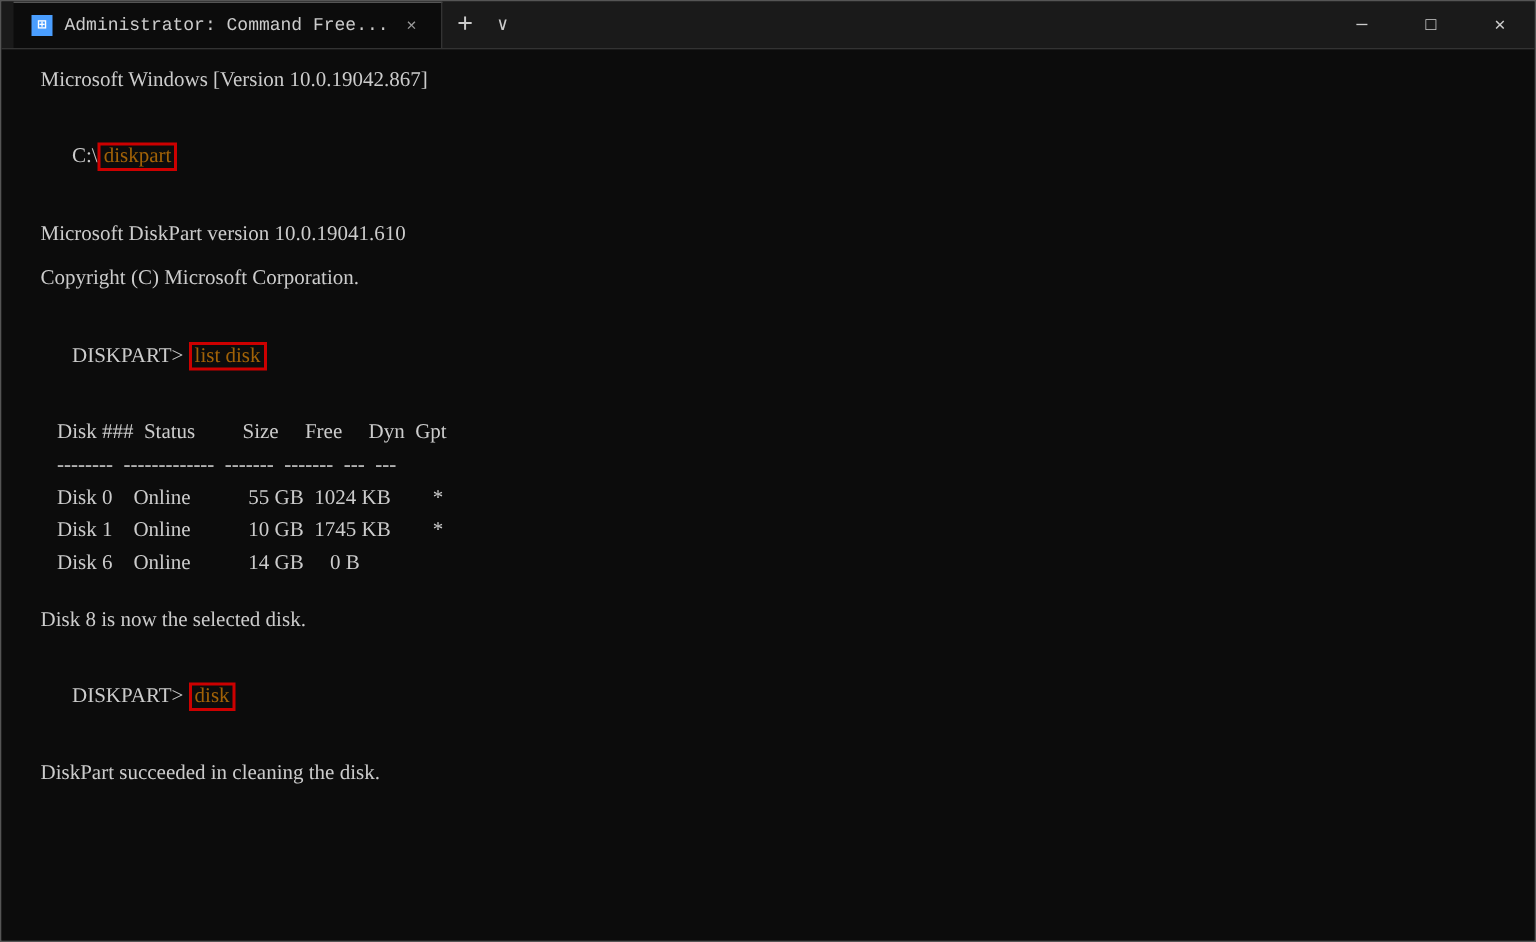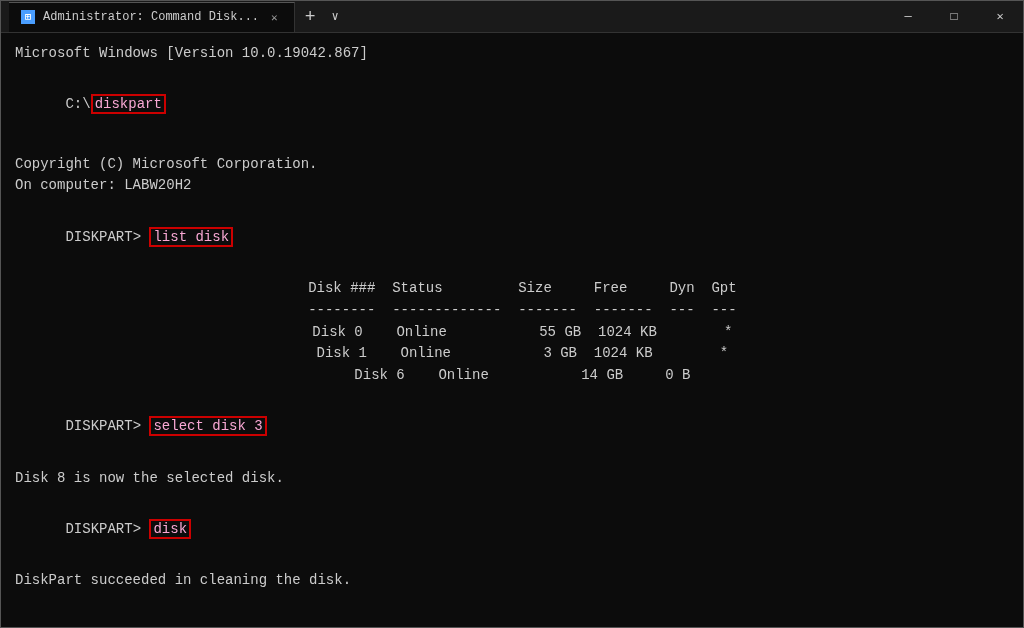--- a/index.html
+++ b/index.html
@@ -95,98 +95,95 @@
       align-items: center;
       justify-content: center;
       color: #ccc;
       font-size: 12px;
       cursor: pointer;
     }
 
     .terminal {
       background: #0c0c0c;
       flex: 1;
-      padding: 10px 14px;
+      padding: 10px 26px;
       color: #cccccc;
       font-size: 14px;
       line-height: 1.55;
       overflow: hidden;
+      font-family: Liberation Serif, serif;
     }
 
     .line {
       white-space: pre;
     }
 
     .highlighted-cmd {
       display: inline;
       border: 2px solid #cc0000;
       padding: 0 2px;
-      color: #f9a8d4;
+      color: #a16207;
     }
 
     .table-section {
       margin-left: 4px;
-      text-align: center;
     }
 
     @keyframes blink {
       50% { opacity: 0; }
     }
 
     .spacer {
       height: 8px;
     }
   </style>
 </head>
 <body>
 
 <div class="window">
   <div class="titlebar">
     <div class="titlebar-left">
       <div class="tab-active">
         <span class="tab-icon">⊞</span>
-        <span>Administrator: Command Disk...</span>
+        <span>Administrator: Command Free...</span>
         <span class="tab-close">✕</span>
       </div>
       <span class="titlebar-new">+</span>
       <span class="titlebar-dropdown">∨</span>
     </div>
     <div class="titlebar-controls">
       <div class="ctrl-btn">─</div>
       <div class="ctrl-btn">□</div>
       <div class="ctrl-btn close">✕</div>
     </div>
   </div>
 
   <div class="terminal">
     <div class="line">Microsoft Windows [Version 10.0.19042.867]</div>
     <div class="spacer"></div>
     <div class="line">
       <span>C:\</span><span class="highlighted-cmd">diskpart</span>
     </div>
     <div class="spacer"></div>
+    <div class="line">Microsoft DiskPart version 10.0.19041.610</div>
     <div class="spacer"></div>
     <div class="line">Copyright (C) Microsoft Corporation.</div>
-    <div class="line">On computer: LABW20H2</div>
     <div class="spacer"></div>
     <div class="line">
       <span>DISKPART&gt; </span><span class="highlighted-cmd">list disk</span>
     </div>
     <div class="spacer"></div>
     <div class="table-section">
       <div class="line">  Disk ###  Status         Size     Free     Dyn  Gpt</div>
       <div class="line">  --------  -------------  -------  -------  ---  ---</div>
       <div class="line">  Disk 0    Online           55 GB  1024 KB        *</div>
-      <div class="line">  Disk 1    Online           3 GB  1024 KB        *</div>
+      <div class="line">  Disk 1    Online           10 GB  1745 KB        *</div>
       <div class="line">  Disk 6    Online           14 GB     0 B</div>
     </div>
     <div class="spacer"></div>
-    <div class="line">
-      <span>DISKPART&gt; </span><span class="highlighted-cmd">select disk 3</span>
-    </div>
     <div class="spacer"></div>
     <div class="line">Disk 8 is now the selected disk.</div>
     <div class="spacer"></div>
     <div class="line">
       <span>DISKPART&gt; </span><span class="highlighted-cmd">disk</span>
     </div>
     <div class="spacer"></div>
     <div class="line">DiskPart succeeded in cleaning the disk.</div>
 
   </div>

